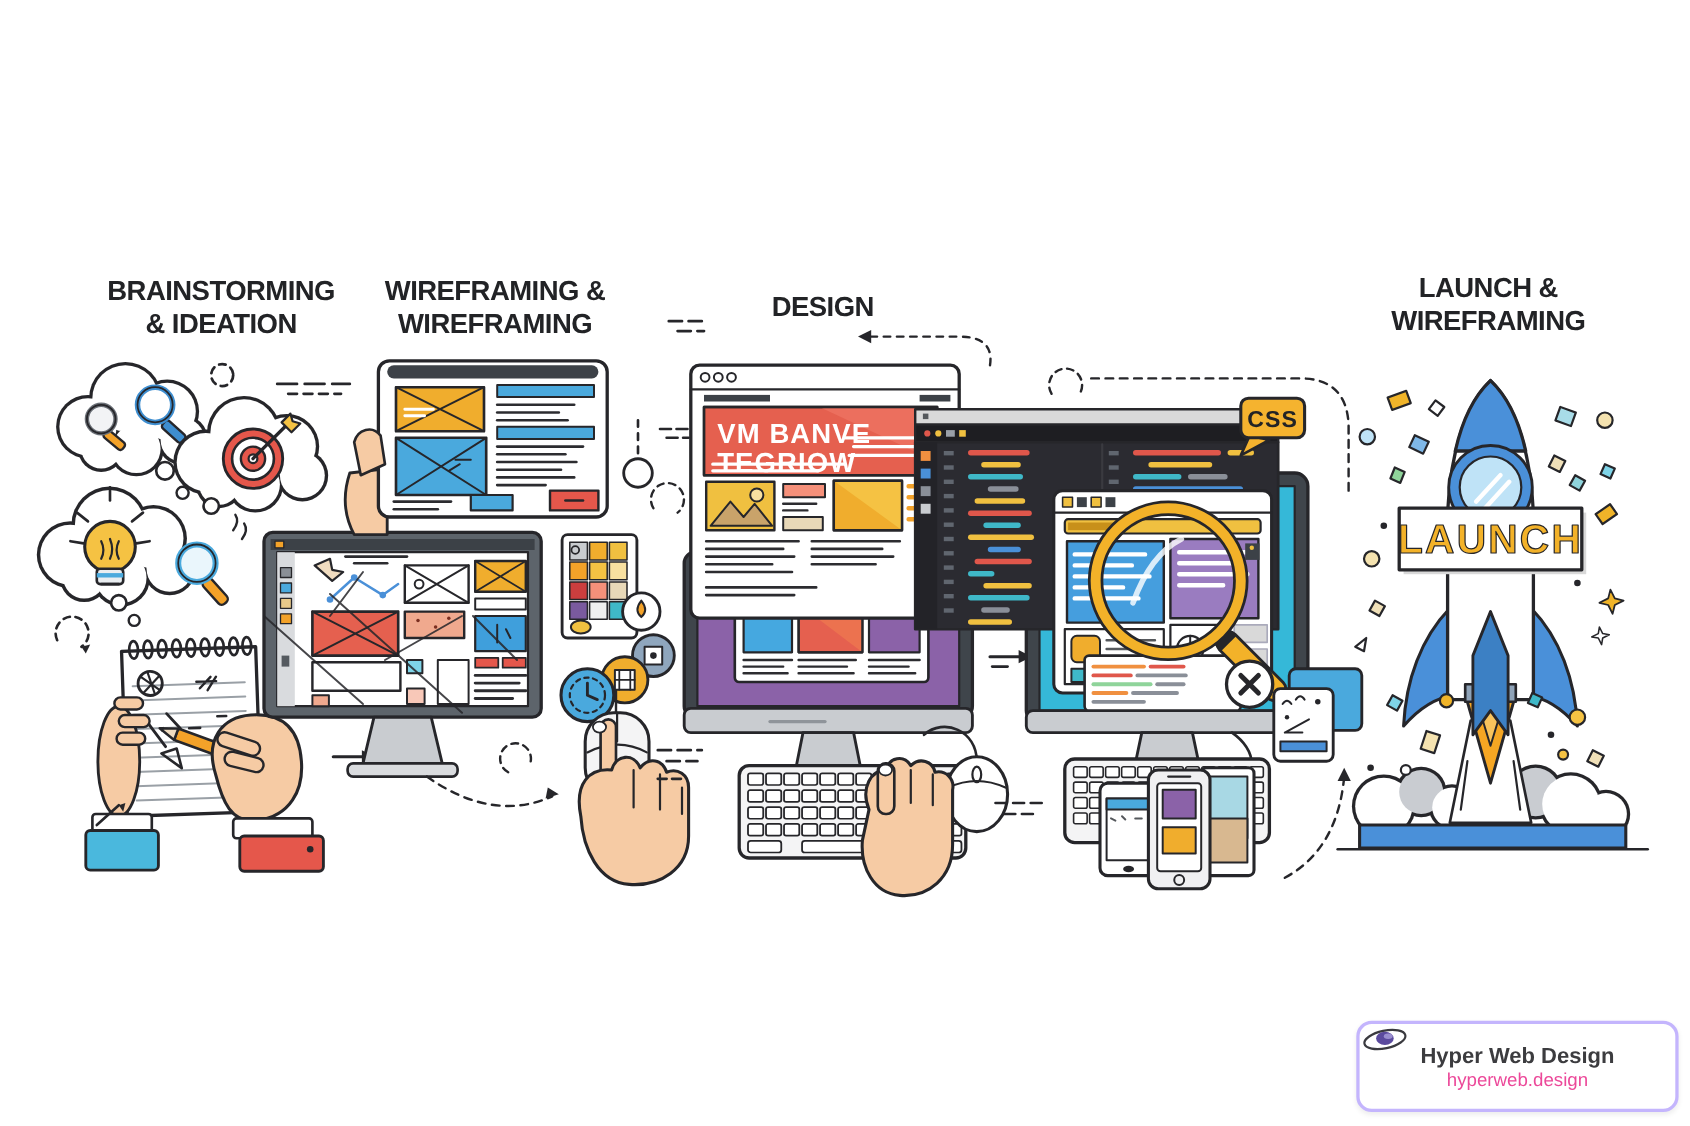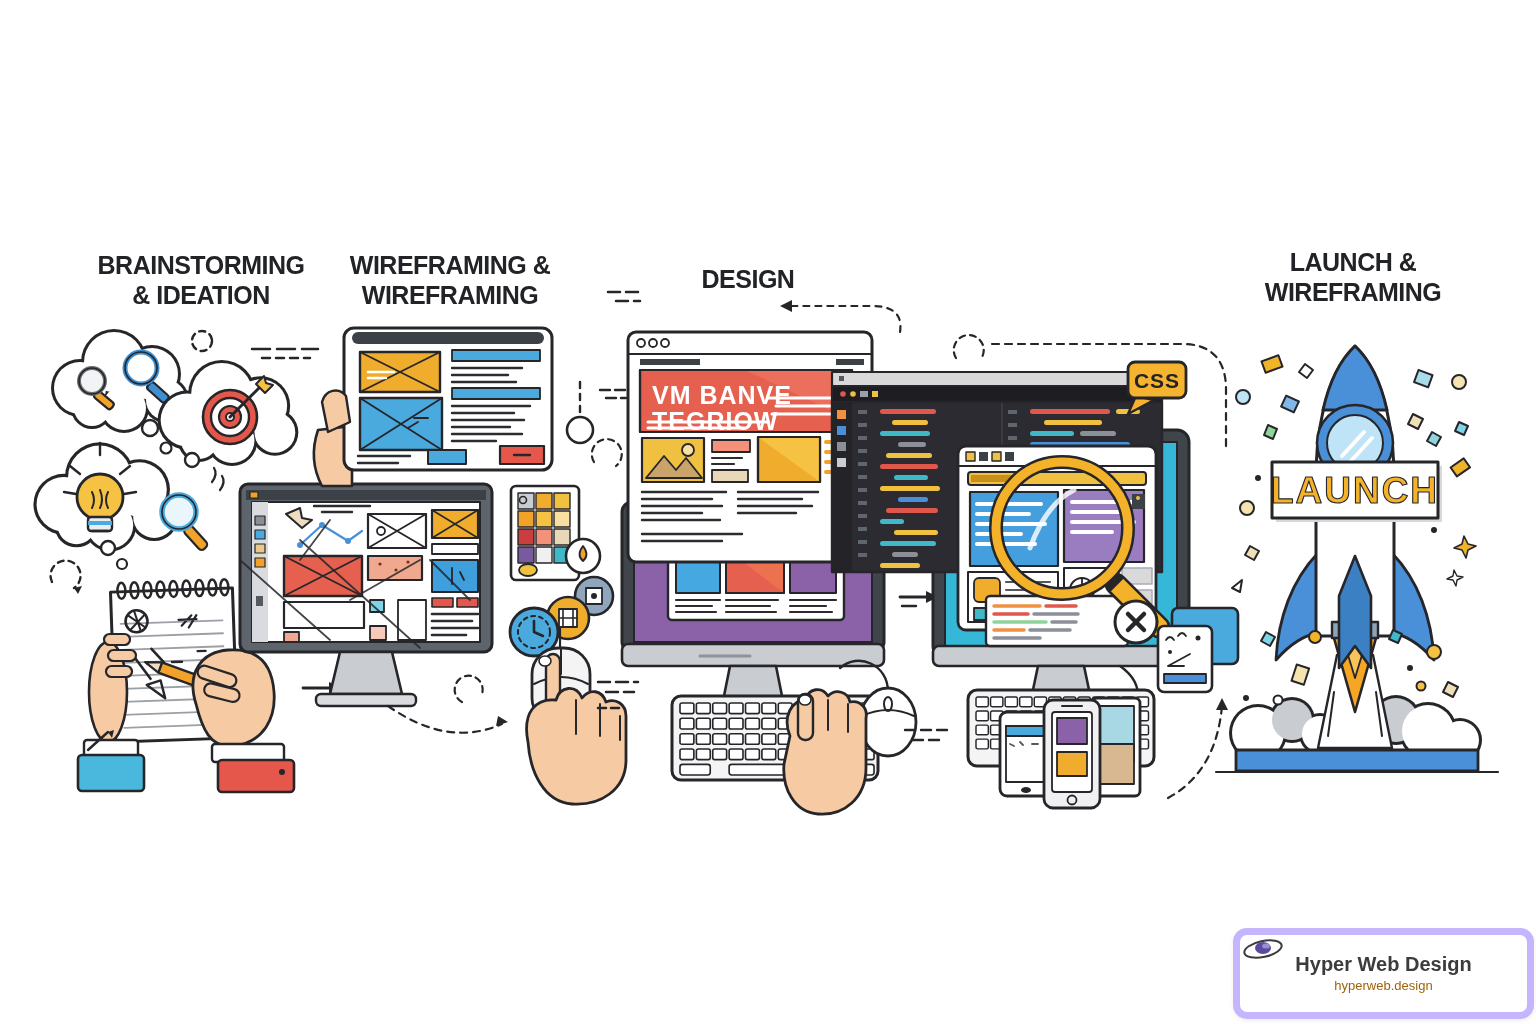--- a/index.html
+++ b/index.html
@@ -2,26 +2,26 @@
 <html><head>
 <meta charset="utf-8">
 <style>
   html,body{margin:0;padding:0;background:#ffffff;}
   #canvas{position:relative;width:1536px;height:1024px;background:#ffffff;overflow:hidden;
           font-family:"Liberation Sans", sans-serif;}
   svg{position:absolute;left:0;top:0;}
   .stage-title{position:absolute;text-align:center;color:#222326;font-weight:700;
                font-size:25px;line-height:30px;letter-spacing:-0.5px;transform:translateX(-50%);}
   .badge{position:absolute;left:1233px;top:928px;width:287px;height:77px;background:#fff;
-         border:7px solid #c4b5fd;border-radius:14px;box-shadow:0 2px 5px rgba(0,0,0,.07);
+         border:3px solid #c4b5fd;border-radius:14px;box-shadow:0 2px 5px rgba(0,0,0,.07);
          display:flex;align-items:center;justify-content:center;}
   .badge-inner{display:flex;align-items:center;gap:8px;}
   .badge-text{display:flex;flex-direction:column;align-items:center;}
   .badge-title{font-size:20px;font-weight:700;color:#3c3c3f;line-height:24px;}
-  .badge-domain{font-size:13px;color:#a16207;line-height:20px;}
+  .badge-domain{font-size:17px;color:#ec4899;line-height:20px;}
   text{font-family:"Liberation Sans", sans-serif;}
 </style>
 </head>
 <body>
 
 <div id="canvas">
 
 <svg width="1536" height="1024" viewBox="0 0 1536 1024">
 <defs>
 

